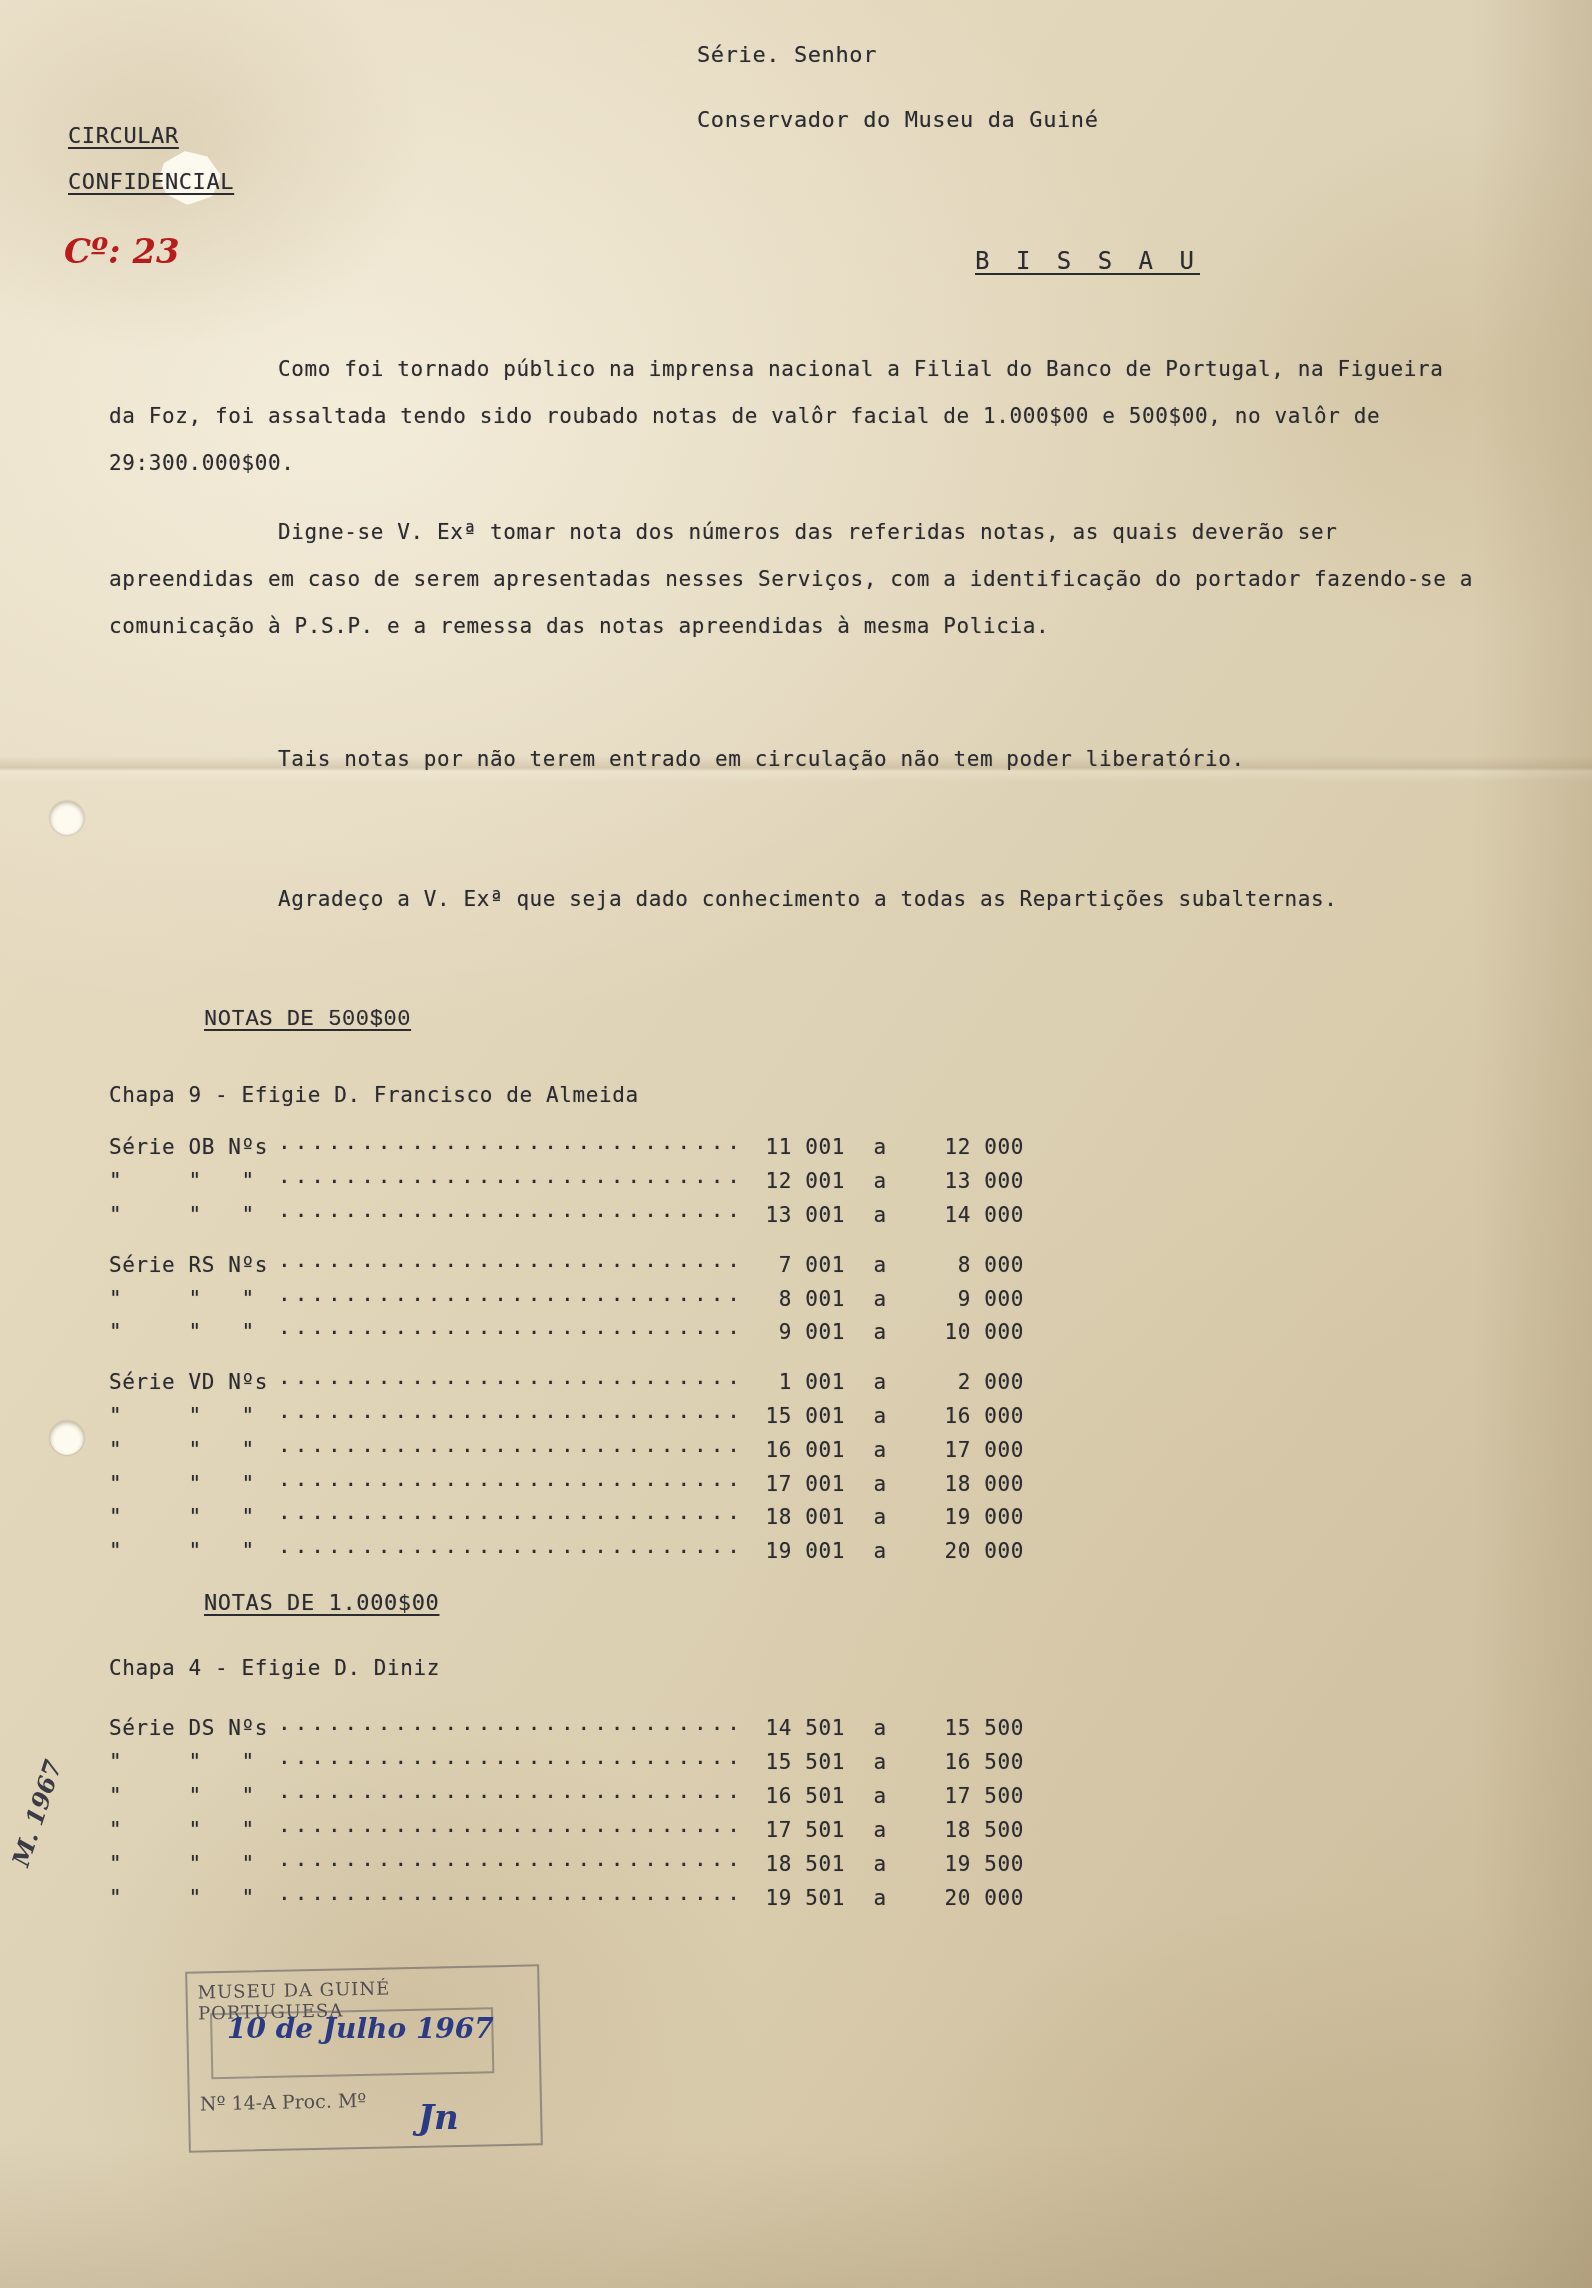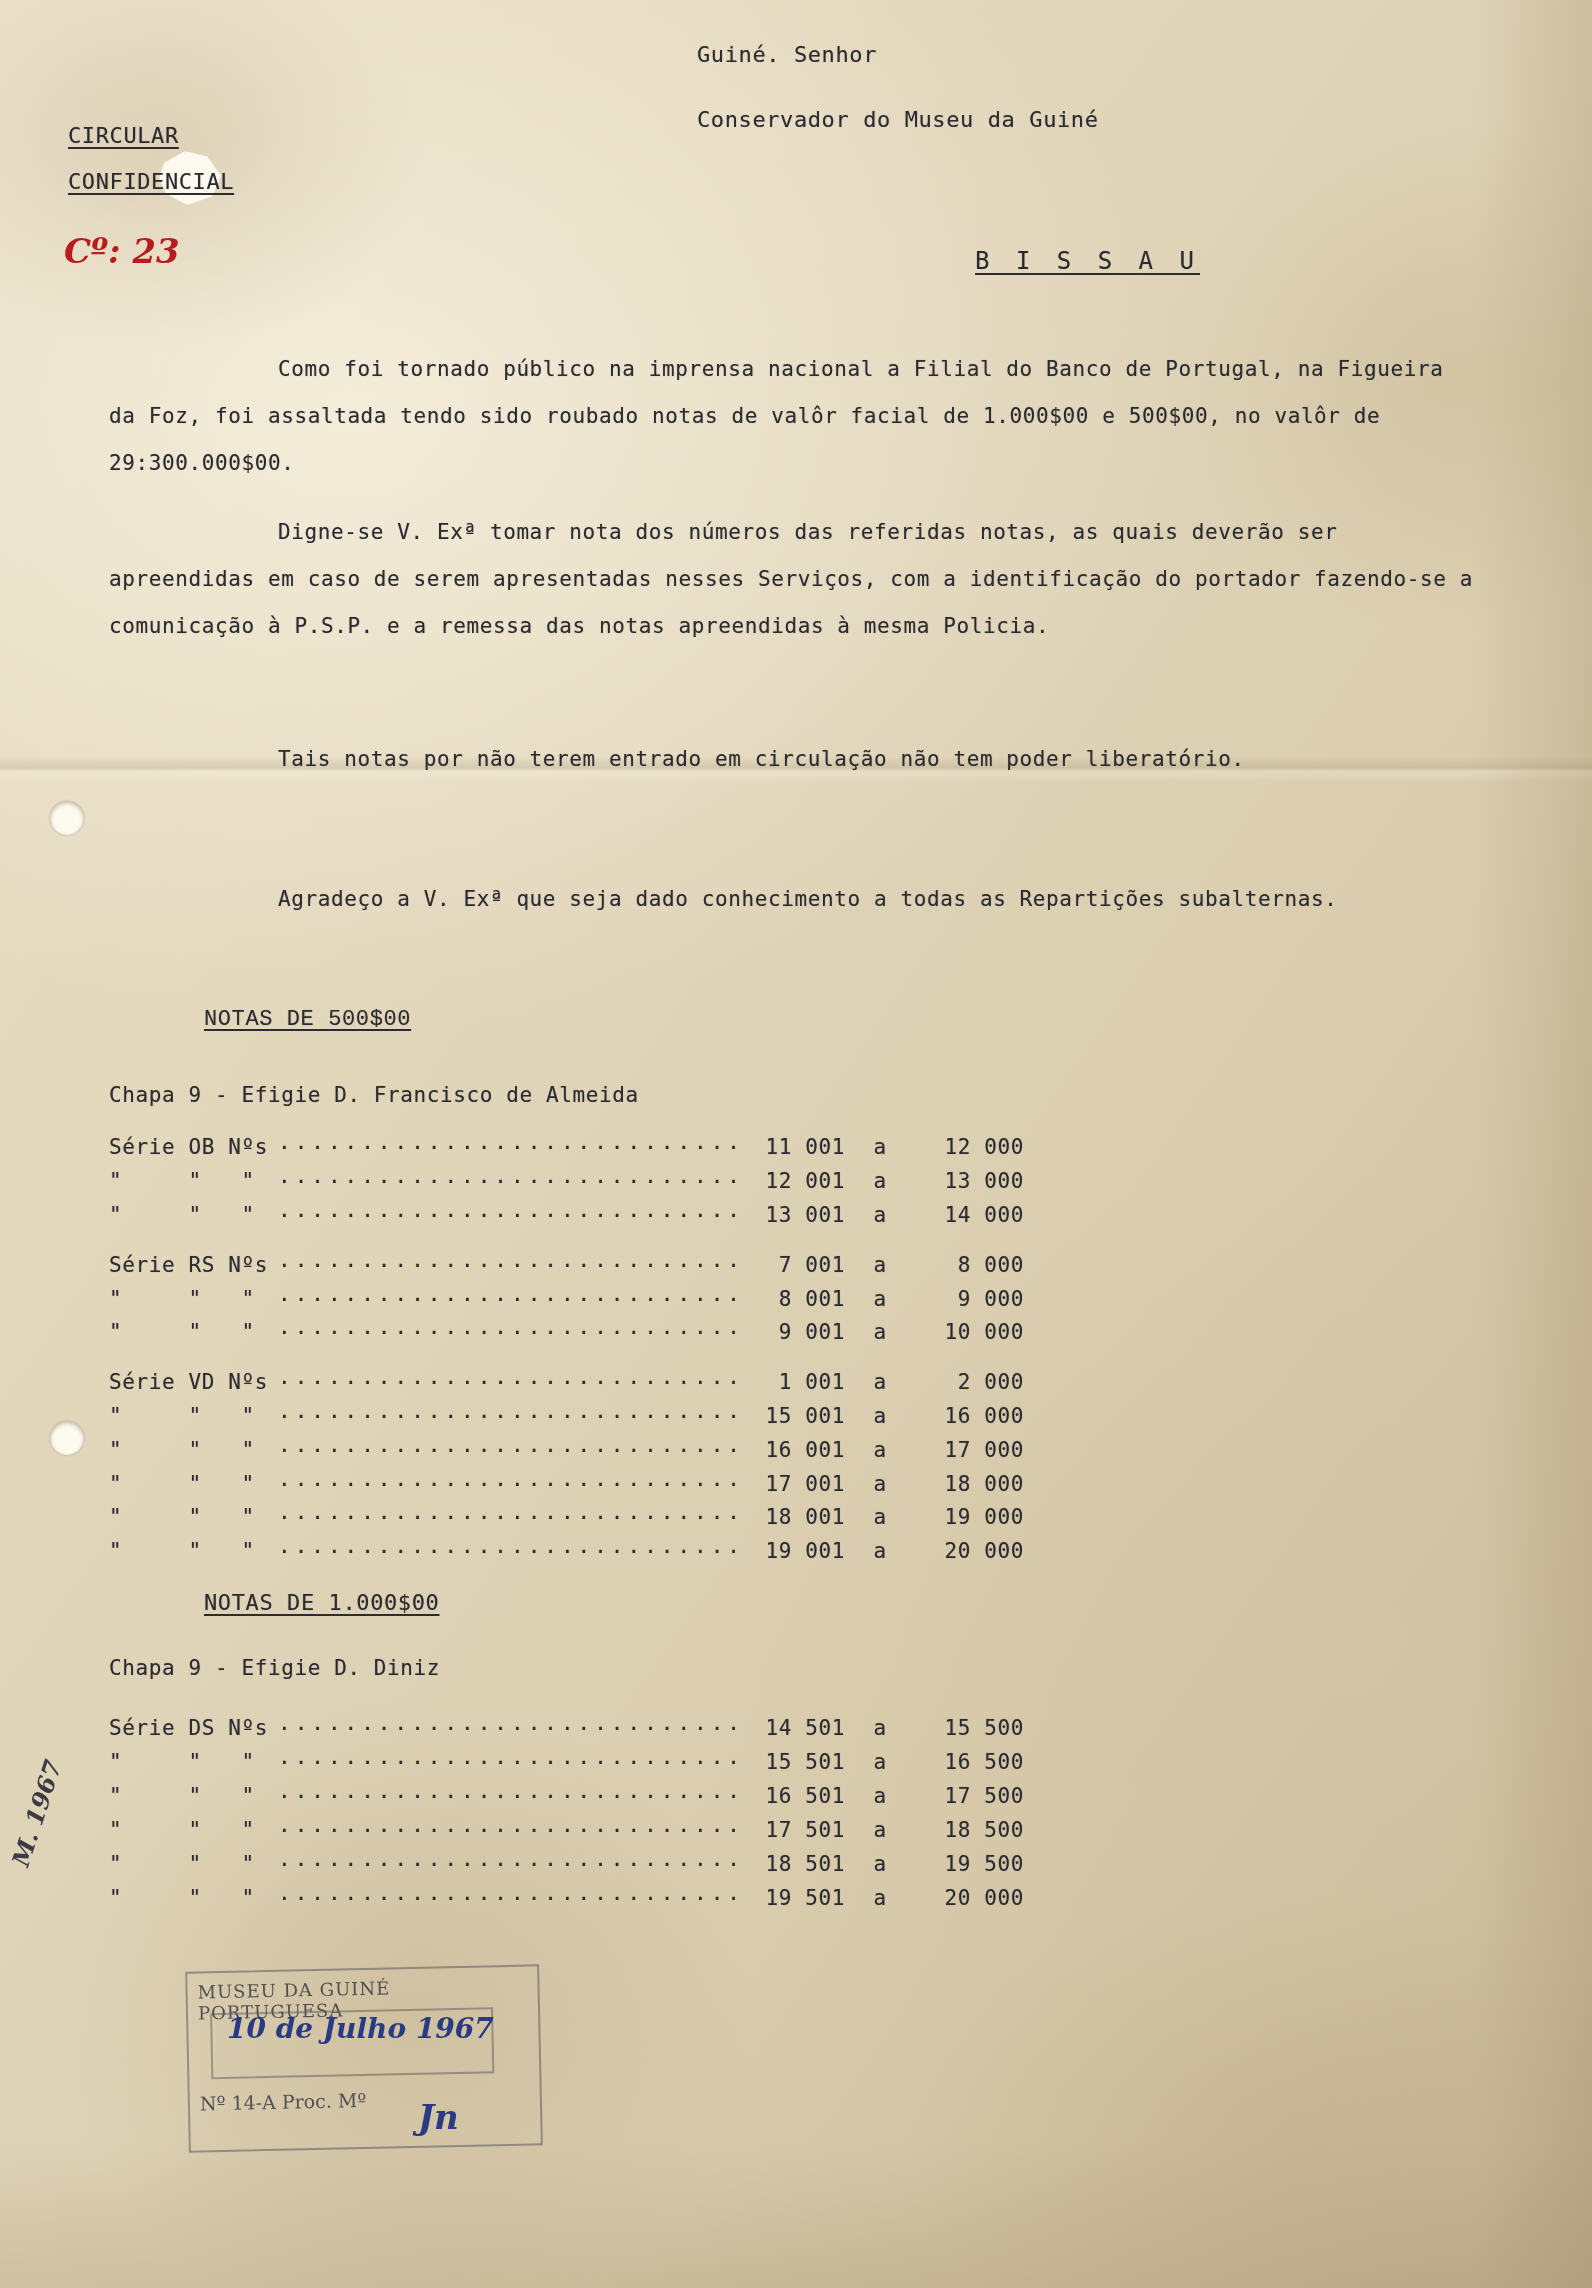--- a/index.html
+++ b/index.html
@@ -147,21 +147,21 @@
   <div id="edge-bottom"></div>
 
   <div class="hole" style="left:50px; top:801px;"></div>
   <div class="hole" style="left:50px; top:1421px;"></div>
   <div id="tear"></div>
 
   <div class="typed u" style="left:68px; top:123px; font-size:22px;">CIRCULAR</div>
   <div class="typed u" style="left:68px; top:169px; font-size:22px;">CONFIDENCIAL</div>
   <div class="hand" style="left:64px; top:231px; font-size:34px;">Cº: 23</div>
 
-  <div class="typed" style="left:697px; top:42px; font-size:22px;">Guiné. Senhor</div>
+  <div class="typed" style="left:697px; top:42px; font-size:22px;">Série. Senhor</div>
   <div class="typed" style="left:697px; top:107px; font-size:22px;">Conservador do Museu da Guiné</div>
   <div class="typed u sp" style="left:975px; top:247px; font-size:24px; font-weight:normal;">B I S S A U</div>
 
   <div class="typed" style="left:109px; top:346px; font-size:21px; line-height:47px; white-space:normal; width:1353px; text-indent:169px;">Como foi tornado público na imprensa nacional a Filial do Banco de Portugal, na Figueira da Foz, foi assaltada tendo sido roubado notas de valôr facial de 1.000$00 e 500$00, no valôr de 29:300.000$00.</div>
 
   <div class="typed" style="left:109px; top:509px; font-size:21px; line-height:47px; white-space:normal; width:1373px; text-indent:169px;">Digne-se V. Exª tomar nota dos números das referidas notas, as quais deverão ser apreendidas em caso de serem apresentadas nesses Serviços, com a identificação do portador fazendo-se a comunicação à P.S.P. e a remessa das notas apreendidas à mesma Policia.</div>
 
   <div class="typed" style="left:109px; top:876px; font-size:21px; line-height:47px; white-space:normal; width:1373px; text-indent:169px;">Agradeço a V. Exª que seja dado conhecimento a todas as Repartições subalternas.</div>
 
   <div class="typed" style="left:109px; top:736px; font-size:21px; line-height:47px; white-space:normal; width:1373px; text-indent:169px;">Tais notas por não terem entrado em circulação não tem poder liberatório.</div>
@@ -178,21 +178,21 @@
       <div class="row typed" style="left: 109px; top: 1315px; font-size: 21px; width: 955px;"><span style="display: inline-block; width: 169px;">"     "   "</span><span class="dots" style="display: inline-block; width: 458px; overflow: hidden;">............................................................</span><span style="display: inline-block; width: 109px; text-align: right;">9 001</span><span style="display: inline-block; width: 70px; text-align: center;">a</span><span style="display: inline-block; width: 109px; text-align: right;">10 000</span></div>
       <div class="row typed" style="left: 109px; top: 1365px; font-size: 21px; width: 955px;"><span style="display: inline-block; width: 169px;">Série VD Nºs</span><span class="dots" style="display: inline-block; width: 458px; overflow: hidden;">............................................................</span><span style="display: inline-block; width: 109px; text-align: right;">1 001</span><span style="display: inline-block; width: 70px; text-align: center;">a</span><span style="display: inline-block; width: 109px; text-align: right;">2 000</span></div>
       <div class="row typed" style="left: 109px; top: 1399px; font-size: 21px; width: 955px;"><span style="display: inline-block; width: 169px;">"     "   "</span><span class="dots" style="display: inline-block; width: 458px; overflow: hidden;">............................................................</span><span style="display: inline-block; width: 109px; text-align: right;">15 001</span><span style="display: inline-block; width: 70px; text-align: center;">a</span><span style="display: inline-block; width: 109px; text-align: right;">16 000</span></div>
       <div class="row typed" style="left: 109px; top: 1433px; font-size: 21px; width: 955px;"><span style="display: inline-block; width: 169px;">"     "   "</span><span class="dots" style="display: inline-block; width: 458px; overflow: hidden;">............................................................</span><span style="display: inline-block; width: 109px; text-align: right;">16 001</span><span style="display: inline-block; width: 70px; text-align: center;">a</span><span style="display: inline-block; width: 109px; text-align: right;">17 000</span></div>
       <div class="row typed" style="left: 109px; top: 1467px; font-size: 21px; width: 955px;"><span style="display: inline-block; width: 169px;">"     "   "</span><span class="dots" style="display: inline-block; width: 458px; overflow: hidden;">............................................................</span><span style="display: inline-block; width: 109px; text-align: right;">17 001</span><span style="display: inline-block; width: 70px; text-align: center;">a</span><span style="display: inline-block; width: 109px; text-align: right;">18 000</span></div>
       <div class="row typed" style="left: 109px; top: 1500px; font-size: 21px; width: 955px;"><span style="display: inline-block; width: 169px;">"     "   "</span><span class="dots" style="display: inline-block; width: 458px; overflow: hidden;">............................................................</span><span style="display: inline-block; width: 109px; text-align: right;">18 001</span><span style="display: inline-block; width: 70px; text-align: center;">a</span><span style="display: inline-block; width: 109px; text-align: right;">19 000</span></div>
       <div class="row typed" style="left: 109px; top: 1534px; font-size: 21px; width: 955px;"><span style="display: inline-block; width: 169px;">"     "   "</span><span class="dots" style="display: inline-block; width: 458px; overflow: hidden;">............................................................</span><span style="display: inline-block; width: 109px; text-align: right;">19 001</span><span style="display: inline-block; width: 70px; text-align: center;">a</span><span style="display: inline-block; width: 109px; text-align: right;">20 000</span></div>
     </div>
 
   <div class="typed u" style="left:204px; top:1590px; font-size:22px;">NOTAS DE 1.000$00</div>
-  <div class="typed" style="left:109px; top:1656px; font-size:21px;">Chapa 9 - Efigie D. Diniz</div>
+  <div class="typed" style="left:109px; top:1656px; font-size:21px;">Chapa 4 - Efigie D. Diniz</div>
 
   <div id="table-1000">
       <div class="row typed" style="left: 109px; top: 1711px; font-size: 21px; width: 955px;"><span style="display: inline-block; width: 169px;">Série DS Nºs</span><span class="dots" style="display: inline-block; width: 458px; overflow: hidden;">............................................................</span><span style="display: inline-block; width: 109px; text-align: right;">14 501</span><span style="display: inline-block; width: 70px; text-align: center;">a</span><span style="display: inline-block; width: 109px; text-align: right;">15 500</span></div>
       <div class="row typed" style="left: 109px; top: 1745px; font-size: 21px; width: 955px;"><span style="display: inline-block; width: 169px;">"     "   "</span><span class="dots" style="display: inline-block; width: 458px; overflow: hidden;">............................................................</span><span style="display: inline-block; width: 109px; text-align: right;">15 501</span><span style="display: inline-block; width: 70px; text-align: center;">a</span><span style="display: inline-block; width: 109px; text-align: right;">16 500</span></div>
       <div class="row typed" style="left: 109px; top: 1779px; font-size: 21px; width: 955px;"><span style="display: inline-block; width: 169px;">"     "   "</span><span class="dots" style="display: inline-block; width: 458px; overflow: hidden;">............................................................</span><span style="display: inline-block; width: 109px; text-align: right;">16 501</span><span style="display: inline-block; width: 70px; text-align: center;">a</span><span style="display: inline-block; width: 109px; text-align: right;">17 500</span></div>
       <div class="row typed" style="left: 109px; top: 1813px; font-size: 21px; width: 955px;"><span style="display: inline-block; width: 169px;">"     "   "</span><span class="dots" style="display: inline-block; width: 458px; overflow: hidden;">............................................................</span><span style="display: inline-block; width: 109px; text-align: right;">17 501</span><span style="display: inline-block; width: 70px; text-align: center;">a</span><span style="display: inline-block; width: 109px; text-align: right;">18 500</span></div>
       <div class="row typed" style="left: 109px; top: 1847px; font-size: 21px; width: 955px;"><span style="display: inline-block; width: 169px;">"     "   "</span><span class="dots" style="display: inline-block; width: 458px; overflow: hidden;">............................................................</span><span style="display: inline-block; width: 109px; text-align: right;">18 501</span><span style="display: inline-block; width: 70px; text-align: center;">a</span><span style="display: inline-block; width: 109px; text-align: right;">19 500</span></div>
       <div class="row typed" style="left: 109px; top: 1881px; font-size: 21px; width: 955px;"><span style="display: inline-block; width: 169px;">"     "   "</span><span class="dots" style="display: inline-block; width: 458px; overflow: hidden;">............................................................</span><span style="display: inline-block; width: 109px; text-align: right;">19 501</span><span style="display: inline-block; width: 70px; text-align: center;">a</span><span style="display: inline-block; width: 109px; text-align: right;">20 000</span></div>
     </div>
 

